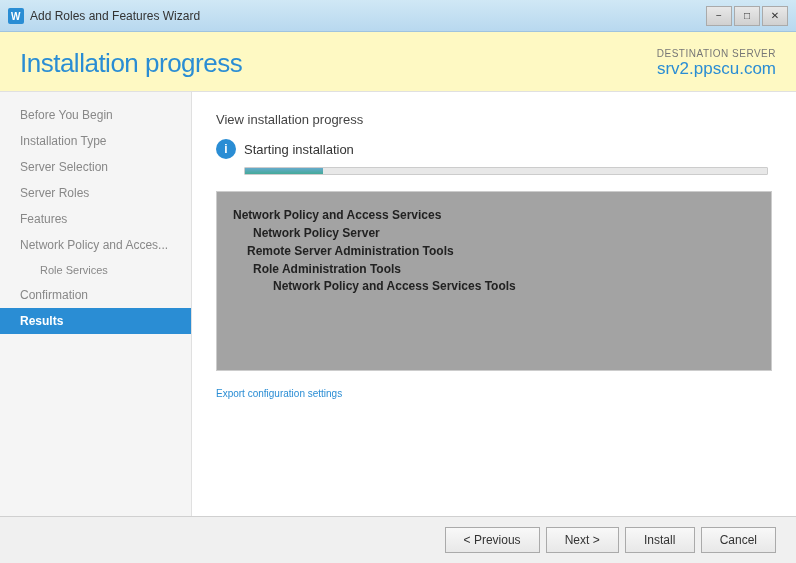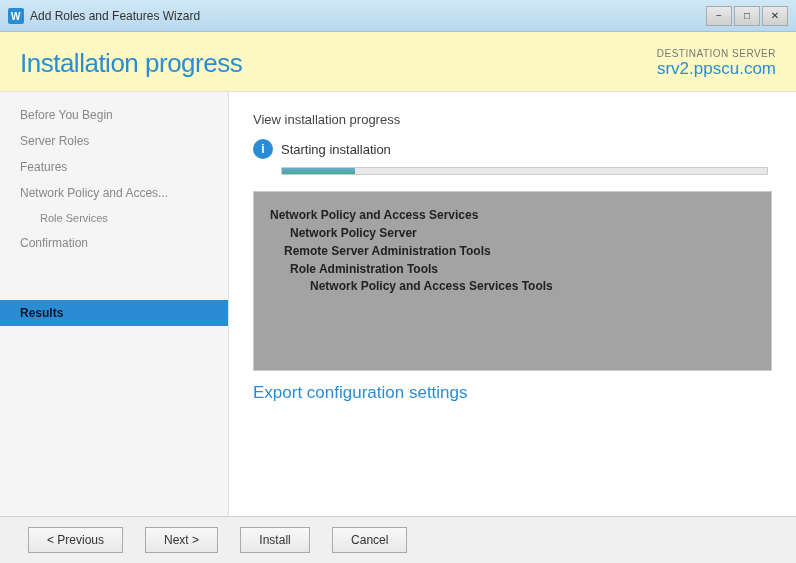--- a/index.html
+++ b/index.html
@@ -96,37 +96,36 @@
 
     
     .body-area {
       display: flex;
       flex: 1;
       overflow: hidden;
     }
 
     
     .sidebar {
-      width: 229px;
+      width: 192px;
       background: #f5f5f5;
       border-right: 1px solid #e0e0e0;
       padding: 10px 0;
       flex-shrink: 0;
     }
     .sidebar-item {
       padding: 6px 12px 6px 20px;
       font-size: 12px;
       color: #888;
       cursor: default;
     }
     .sidebar-item.active {
       background: #2a8dd4;
-      color: #0f172a;
+      color: #ffffff;
       font-weight: 600;
-      margin-top: 44px;
     }
     .sidebar-item.sub {
       padding-left: 40px;
       font-size: 11px;
     }
 
     
     .main-content {
       flex: 1;
       padding: 20px 24px;
@@ -218,33 +217,34 @@
     }
     .feature-level-4 {
       font-size: 12px;
       font-weight: 700;
       color: #222;
       margin: 3px 0;
       padding-left: 40px;
     }
 
     .export-link {
-      font-size: 17px;
+      font-size: 10px;
       color: #2a8dd4;
       text-decoration: none;
       cursor: pointer;
     }
 
     
     .footer-area {
       background: #f0f0f0;
       border-top: 1px solid #d0d0d0;
-      padding: 10px 28px;
-      display: flex;
-      gap: 22px;
+      padding: 10px 20px;
+      display: flex;
+      justify-content: flex-end;
+      gap: 6px;
       flex-shrink: 0;
     }
     .footer-btn {
       padding: 5px 18px;
       font-size: 12px;
       border: 1px solid #aaa;
       background: linear-gradient(to bottom, #f8f8f8, #e8e8e8);
       cursor: pointer;
       color: #333;
       min-width: 70px;
@@ -279,20 +279,22 @@
     <div class="destination-server">
       <div class="dest-label">DESTINATION SERVER</div>
       <div class="dest-server-name">srv2.ppscu.com</div>
     </div>
   </div>
 
   <div class="body-area">
 
     <div class="sidebar">
     <div class="sidebar-item">Before You Begin</div>
+        <div class="sidebar-item">Installation Type</div>
+        <div class="sidebar-item">Server Selection</div>
         <div class="sidebar-item">Server Roles</div>
         <div class="sidebar-item">Features</div>
         <div class="sidebar-item">Network Policy and Acces...</div>
         <div class="sidebar-item sub">Role Services</div>
         <div class="sidebar-item">Confirmation</div>
         <div class="sidebar-item active">Results</div>
       </div>
 
     <div class="main-content">
       <div class="section-title">View installation progress</div>

